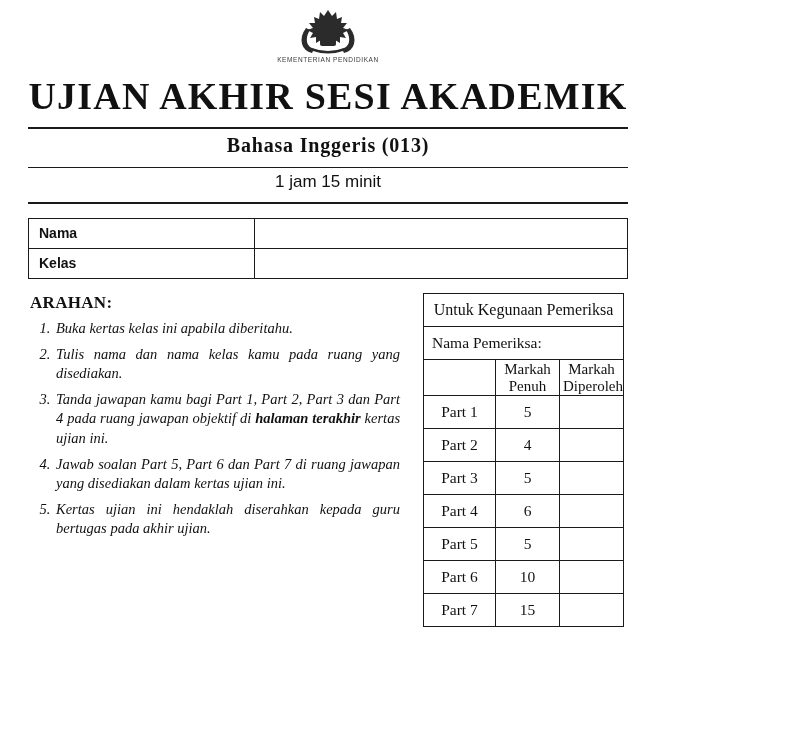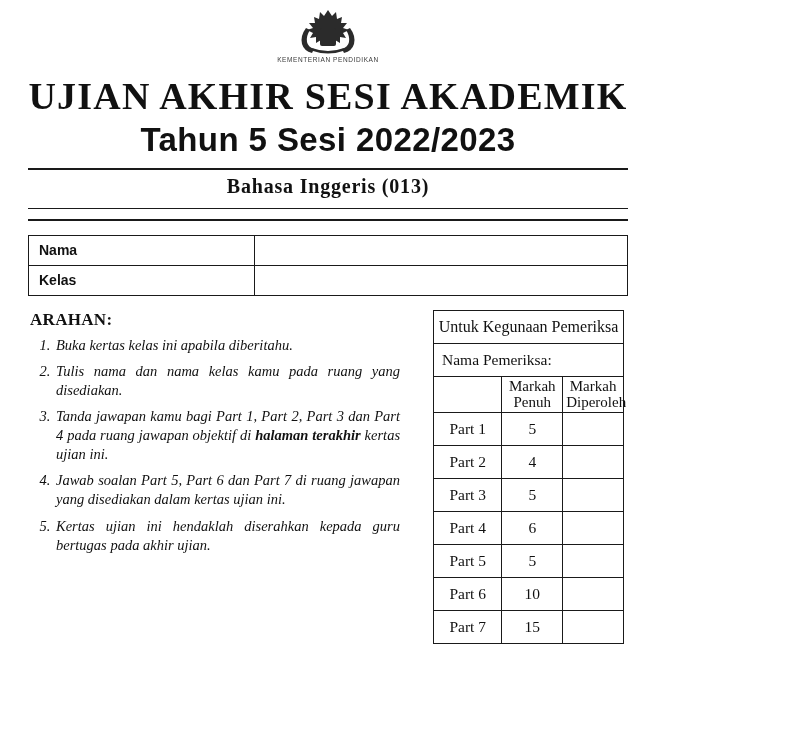--- a/index.html
+++ b/index.html
@@ -104,21 +104,21 @@
     font-size: 14px;
   }
   .ident-value {
     background: #fff;
   }
 
   
   .lower {
     display: flex;
     margin-top: 14px;
-    gap: 33px;
+    gap: 23px;
   }
   .instructions {
     width: 372px;
     flex: 0 0 372px;
   }
   .instructions h2 {
     font-family: "Liberation Serif", serif;
     font-weight: bold;
     font-size: 17px;
     margin: 0 0 6px 2px;
@@ -198,24 +198,24 @@
           <path d="M58 20 q6 8 4 16 q-2 7 -10 9 l-2 -4 q6 -2 7 -7 q1 -6 -3 -12 Z"></path>
           <rect x="28" y="20" width="16" height="18" rx="2"></rect>
           <path d="M20 40 q16 6 32 0 l-1 3 q-15 5 -30 0 Z"></path>
         </g>
       </svg>
     </div>
     <div class="crest-caption">KEMENTERIAN PENDIDIKAN</div>
   </div>
 
   <div class="title-main">UJIAN AKHIR SESI AKADEMIK</div>
-  <div class="title-sub">Tahun 5 Sesi 2022/2023</div>
   <hr class="rule">
   <div class="subject">Bahasa Inggeris (013)</div>
   <hr class="rule thin">
+  <div class="duration">1 jam 15 minit</div>
   <hr class="rule">
 
   <table class="ident-table">
     <tbody>
         <tr>
       <td class="ident-label">Nama</td>
       <td class="ident-value"></td>
     </tr>
     <tr>
       <td class="ident-label">Kelas</td>

